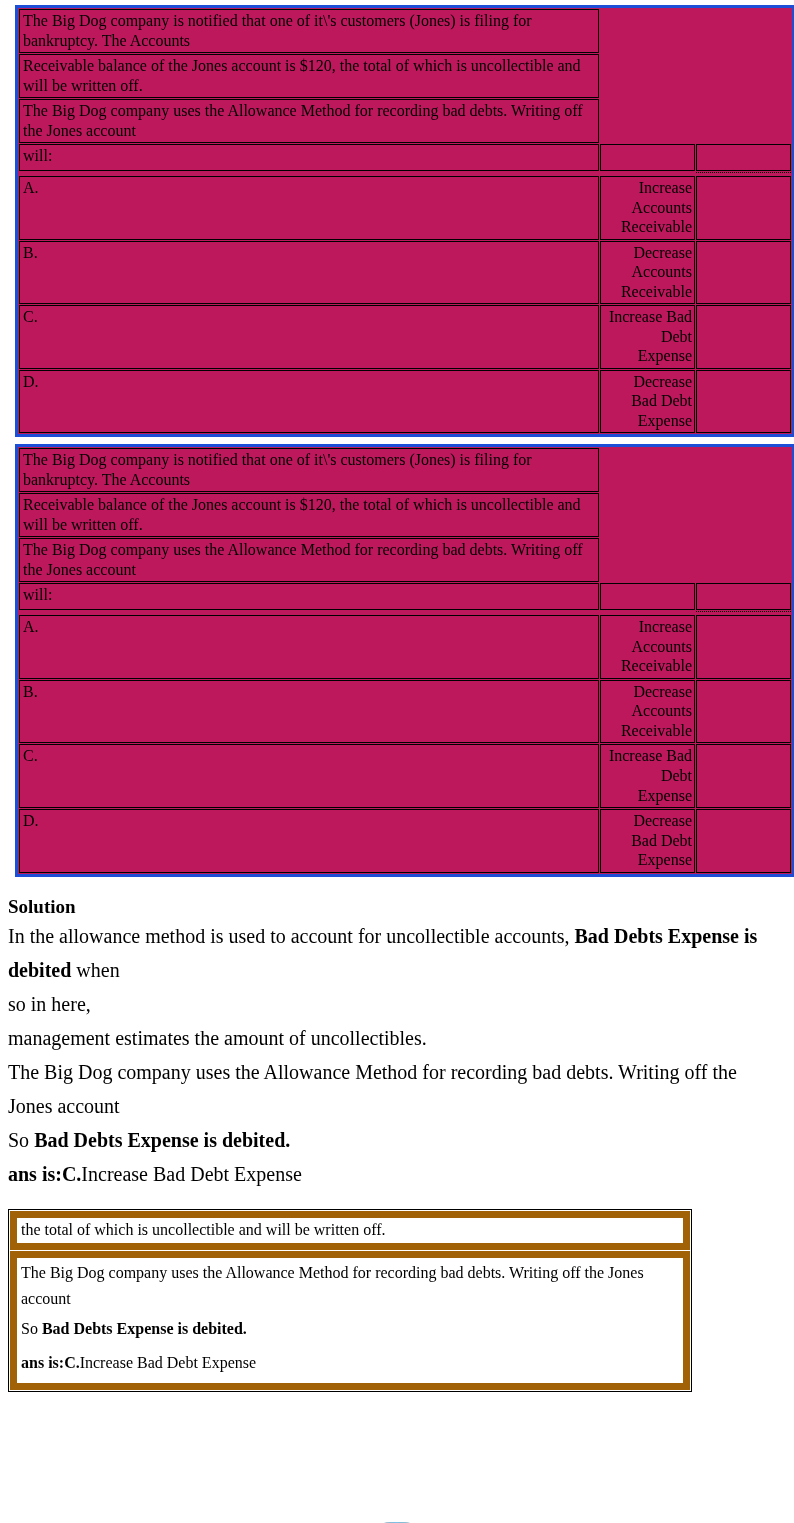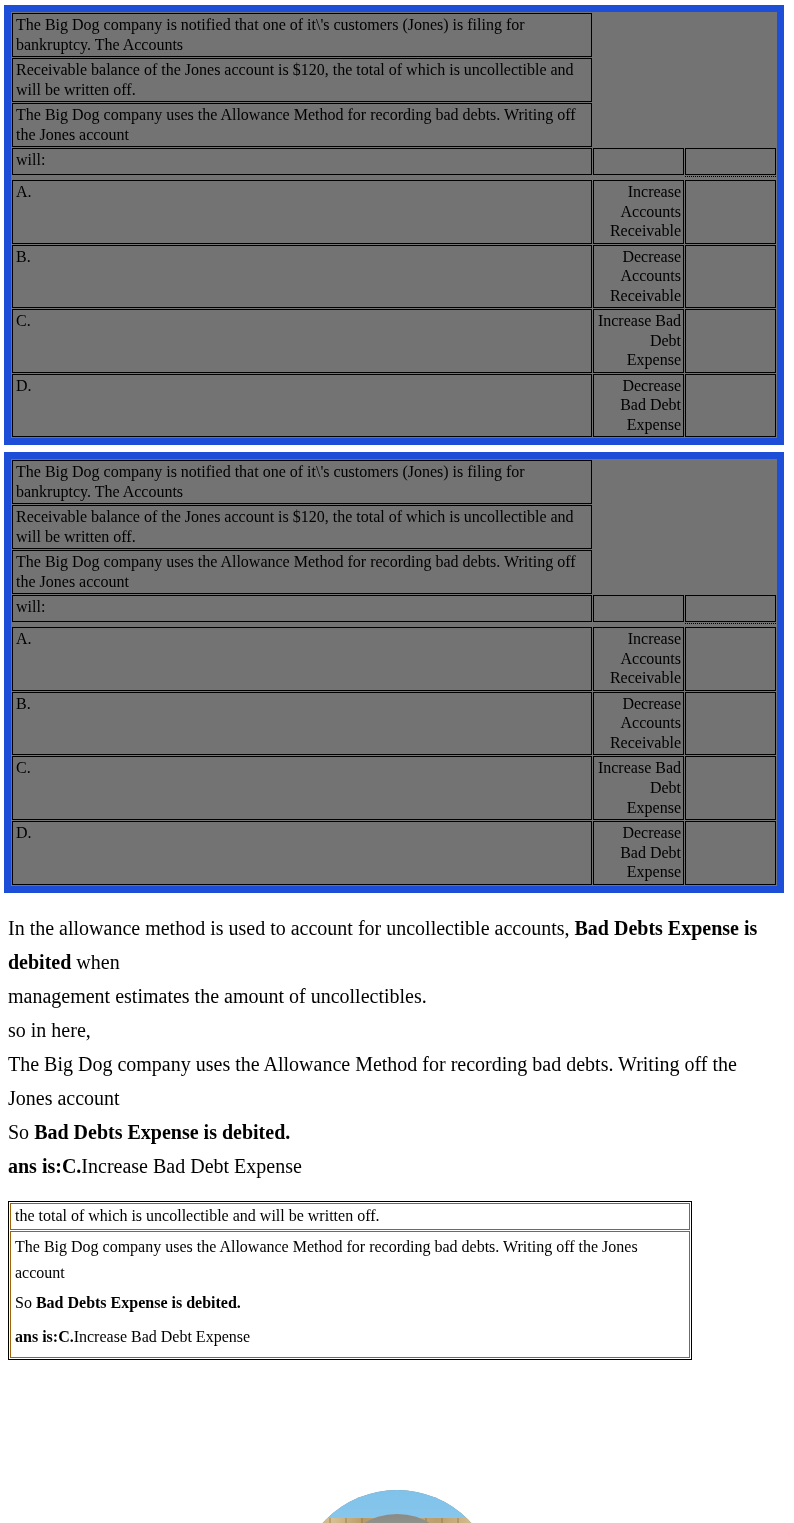--- a/index.html
+++ b/index.html
@@ -13,27 +13,27 @@
     min-height: 1523px;
     font-family: "Liberation Serif", "DejaVu Serif", serif;
     font-size: 16px;
     color: #000000;
     position: relative;
     overflow: hidden;
   }
 
   
   .qblock {
-    border: 7px solid #1d4ed8;
+    border: 3px solid #1d4ed8;
     border-collapse: separate;
     border-spacing: 1px;
     width: 780px;
-    margin: 5px 0 0 4px;
+    margin: 5px 0 0 15px;
     table-layout: fixed;
-    background: #737373;
+    background: #be185d;
   }
   .qblock.second { margin-top: 7px; }
 
   .qblock td {
     border: 1px solid #000;
     vertical-align: top;
     padding: 1px 2px 2px 3px;
     line-height: 1.22;
     font-size: 16px;
   }
@@ -98,21 +98,21 @@
   .ansbox {
     border: 1px solid #000;
     border-collapse: separate;
     border-spacing: 1px;
     width: 684px;
     margin: 18px 0 0 8px;
     table-layout: fixed;
     background: #fff;
   }
   .ansbox td {
-    border: 1px solid #a16207;
+    border: 7px solid #a16207;
     vertical-align: top;
     padding: 2px 3px 3px 4px;
     font-size: 16px;
     line-height: 1.25;
   }
   .ansbox p {
     margin: 0;
     padding: 0;
     line-height: 34px;
     font-size: 16px;
@@ -401,23 +401,24 @@
           <td></td>
         </tr>
             </tbody>
           </table>
       </td>
     </tr>
   </tbody>
 </table>
 
 <div class="solution-wrap">
+  <h3 class="sol-title">Solution</h3>
   <p class="sol-p"><span>In the allowance method is used to account for uncollectible accounts, </span><span class="b">Bad Debts Expense is debited</span><span> when</span></p>
+  <p class="sol-p">so in here,</p>
   <p class="sol-p">management estimates the amount of uncollectibles.</p>
-  <p class="sol-p">so in here,</p>
   <p class="sol-p">The Big Dog company uses the Allowance Method for recording bad debts. Writing off the Jones account</p>
   <p class="sol-p"><span>So </span><span class="b">Bad Debts Expense is debited.</span></p>
   <p class="sol-p"><span class="b">ans is:C.</span><span>Increase Bad Debt Expense</span></p>
 </div>
 
 <table class="ansbox">
   <tbody>
     <tr>
       <td>the total of which is uncollectible and will be written off.</td>
     </tr>

